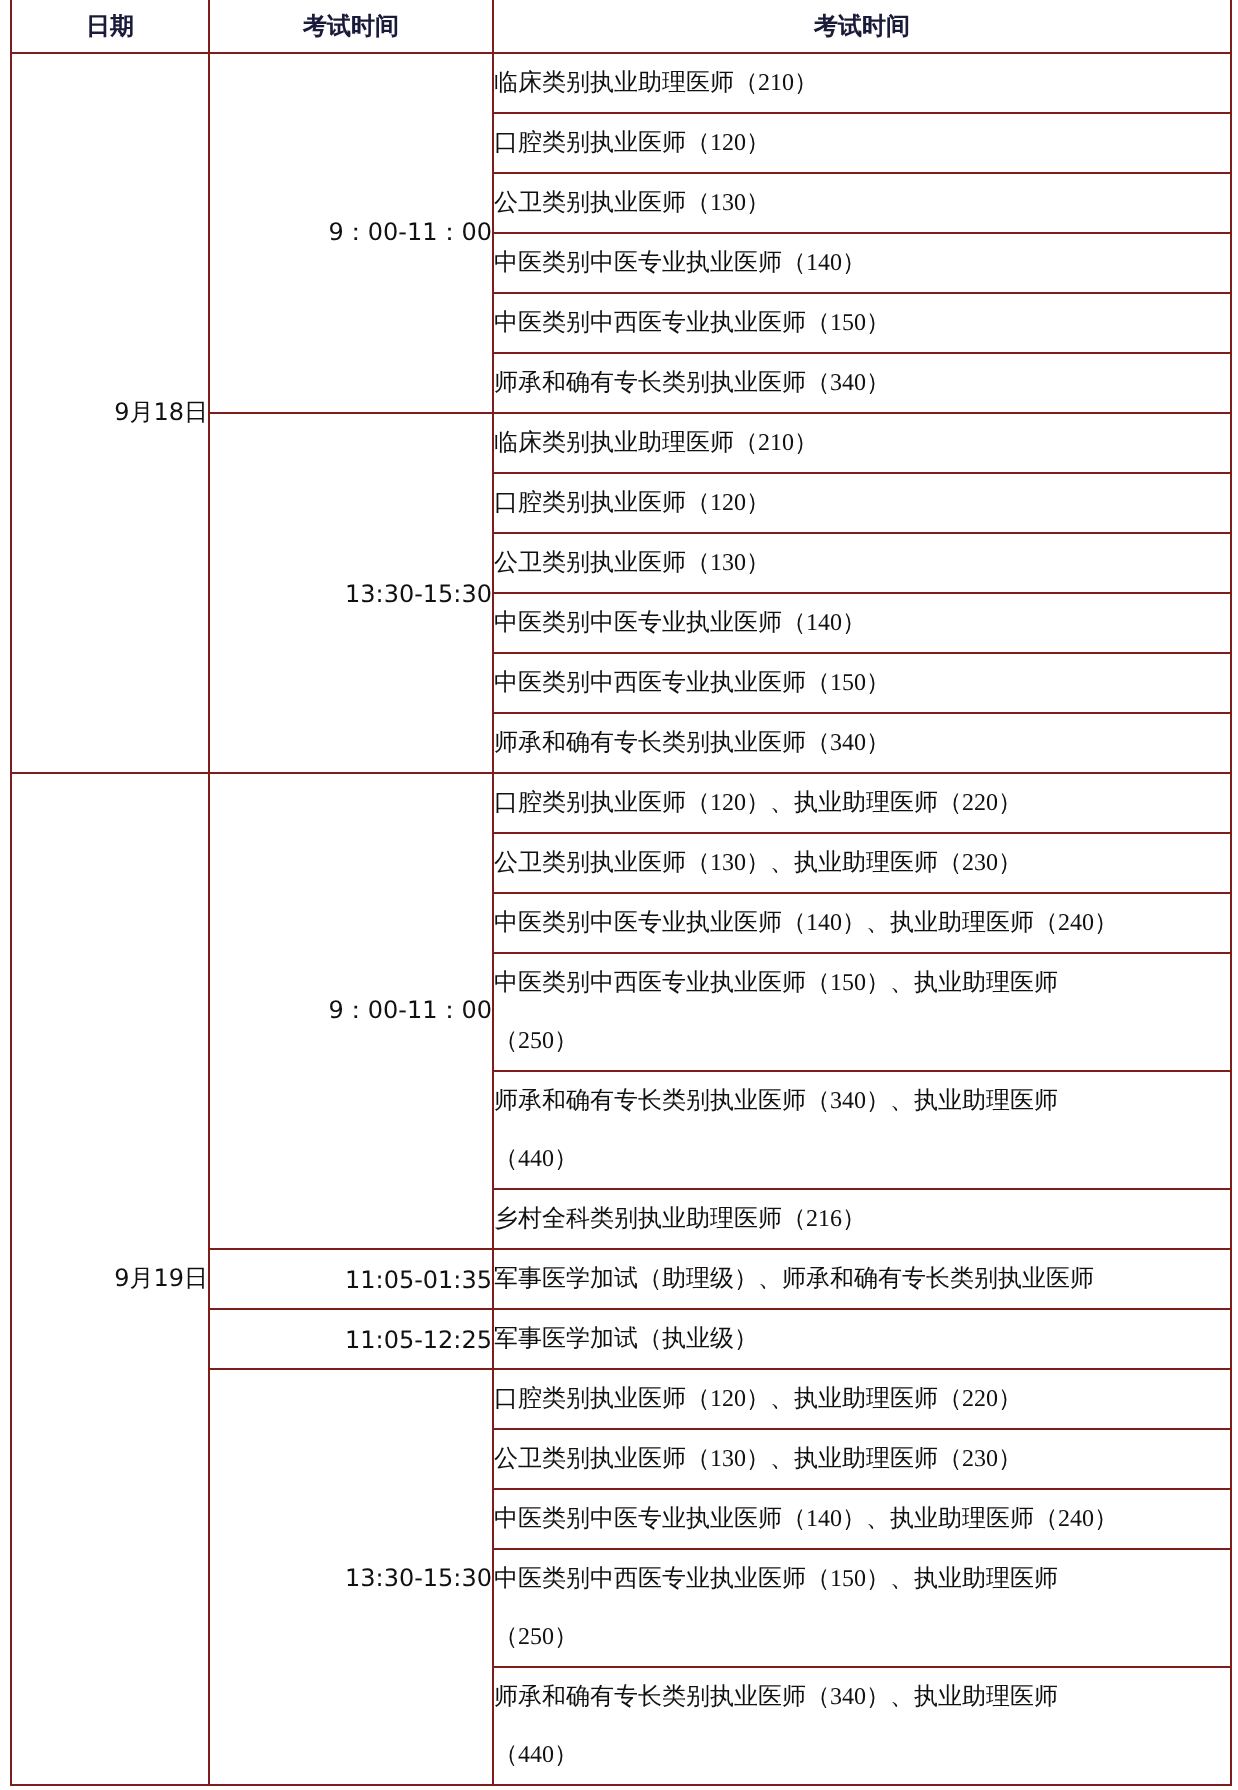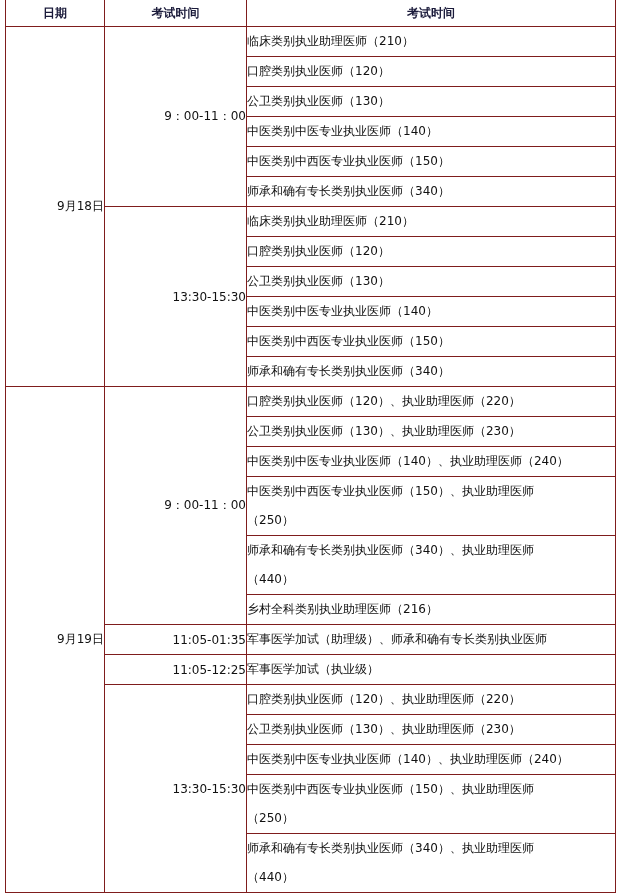--- a/index.html
+++ b/index.html
@@ -4,21 +4,21 @@
 <style>
   html, body { margin: 0; padding: 0; background: #ffffff; }
   body { width: 619px; height: 895px; overflow: hidden; position: relative;
          font-family: "DejaVu Sans", "Liberation Sans", sans-serif; color: #111; }
   table.sched { position: absolute; left: 5px; top: -1px; border-collapse: collapse;
                 table-layout: fixed; width: 610px; }
   table.sched td, table.sched th { border: 1px solid #7f1d1d; padding: 0; font-size: 12px; }
   col.c1 { width: 99px; } col.c2 { width: 142px; } col.c3 { width: 369px; }
   th { height: 26px; font-weight: bold; color: #1a1a3a; text-align: center; font-size: 13px; }
   td.date, td.time { text-align: right; vertical-align: middle; }
-  td.cat { text-align: left; padding-left: 7px; height: 29px; line-height: 29px; white-space: nowrap; }
+  td.cat { text-align: left; padding-left: 7px; height: 29px; line-height: 29px; white-space: nowrap; font-family: Liberation Serif, serif; }
   td.cat.two { height: 58px; line-height: 29px; white-space: normal; padding-right: 62px; }
 </style>
 </head>
 <body>
 
 <table class="sched">
   <colgroup>
       <col class="c1">
       <col class="c2">
       <col class="c3">

